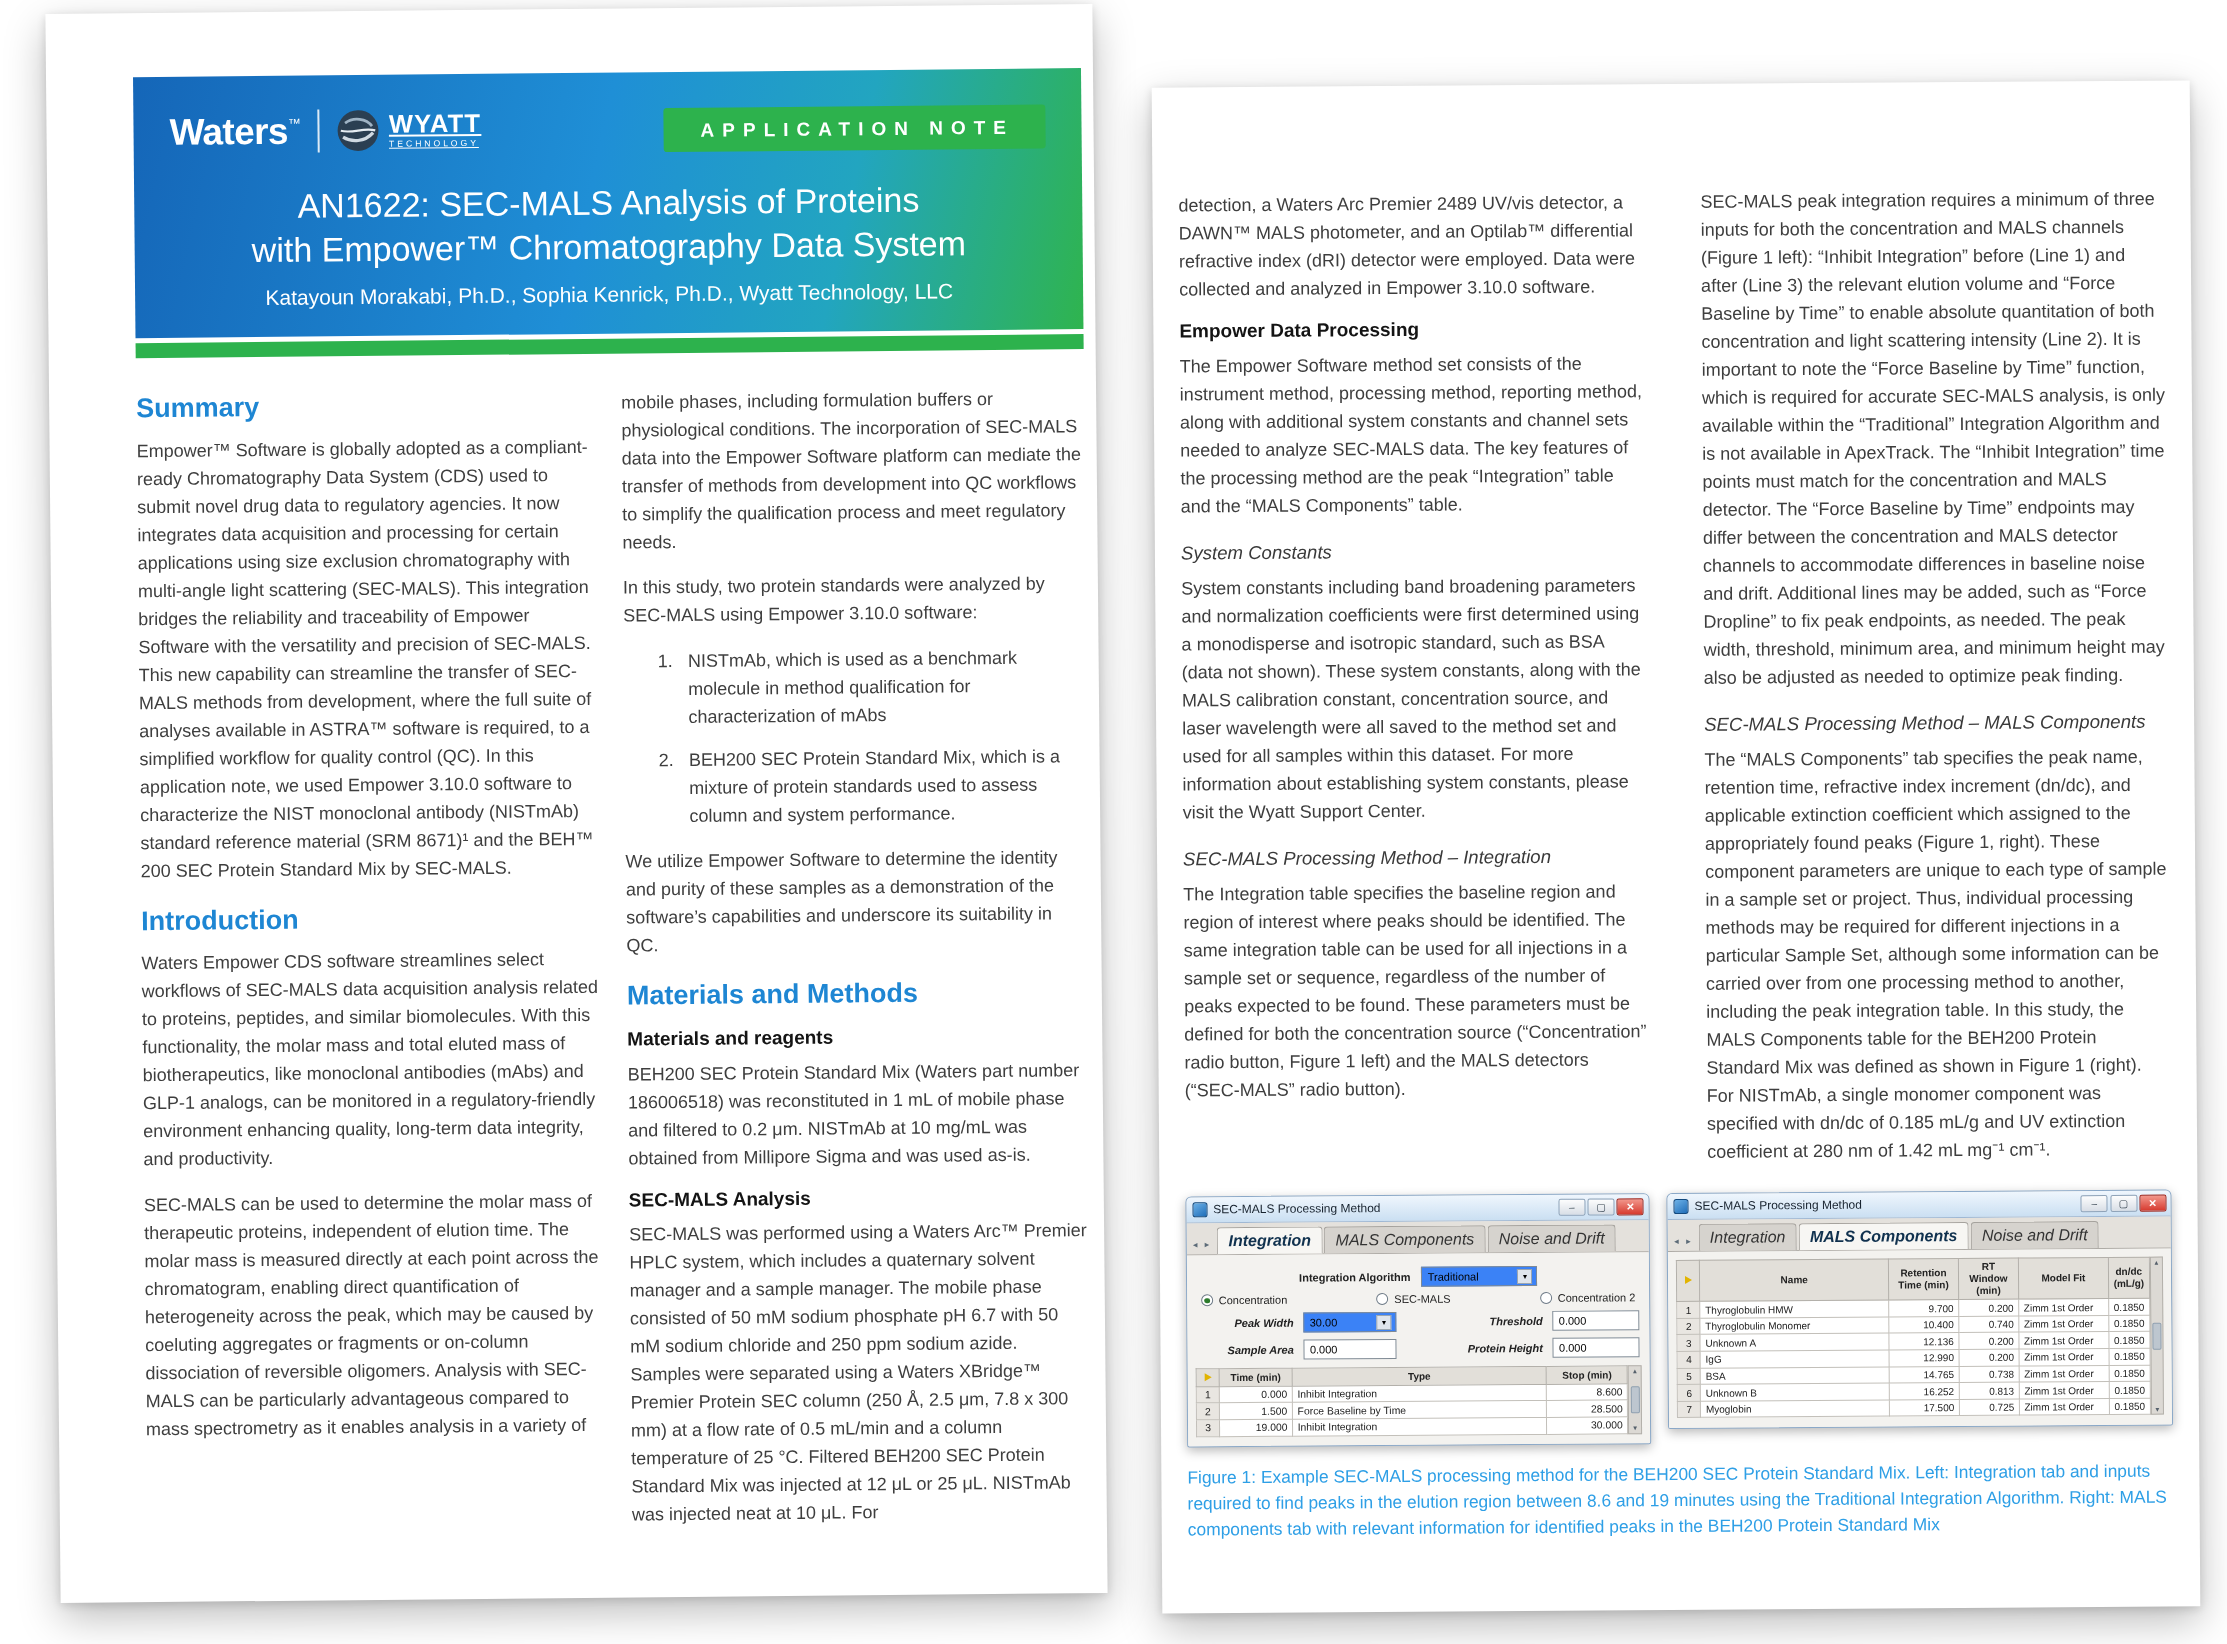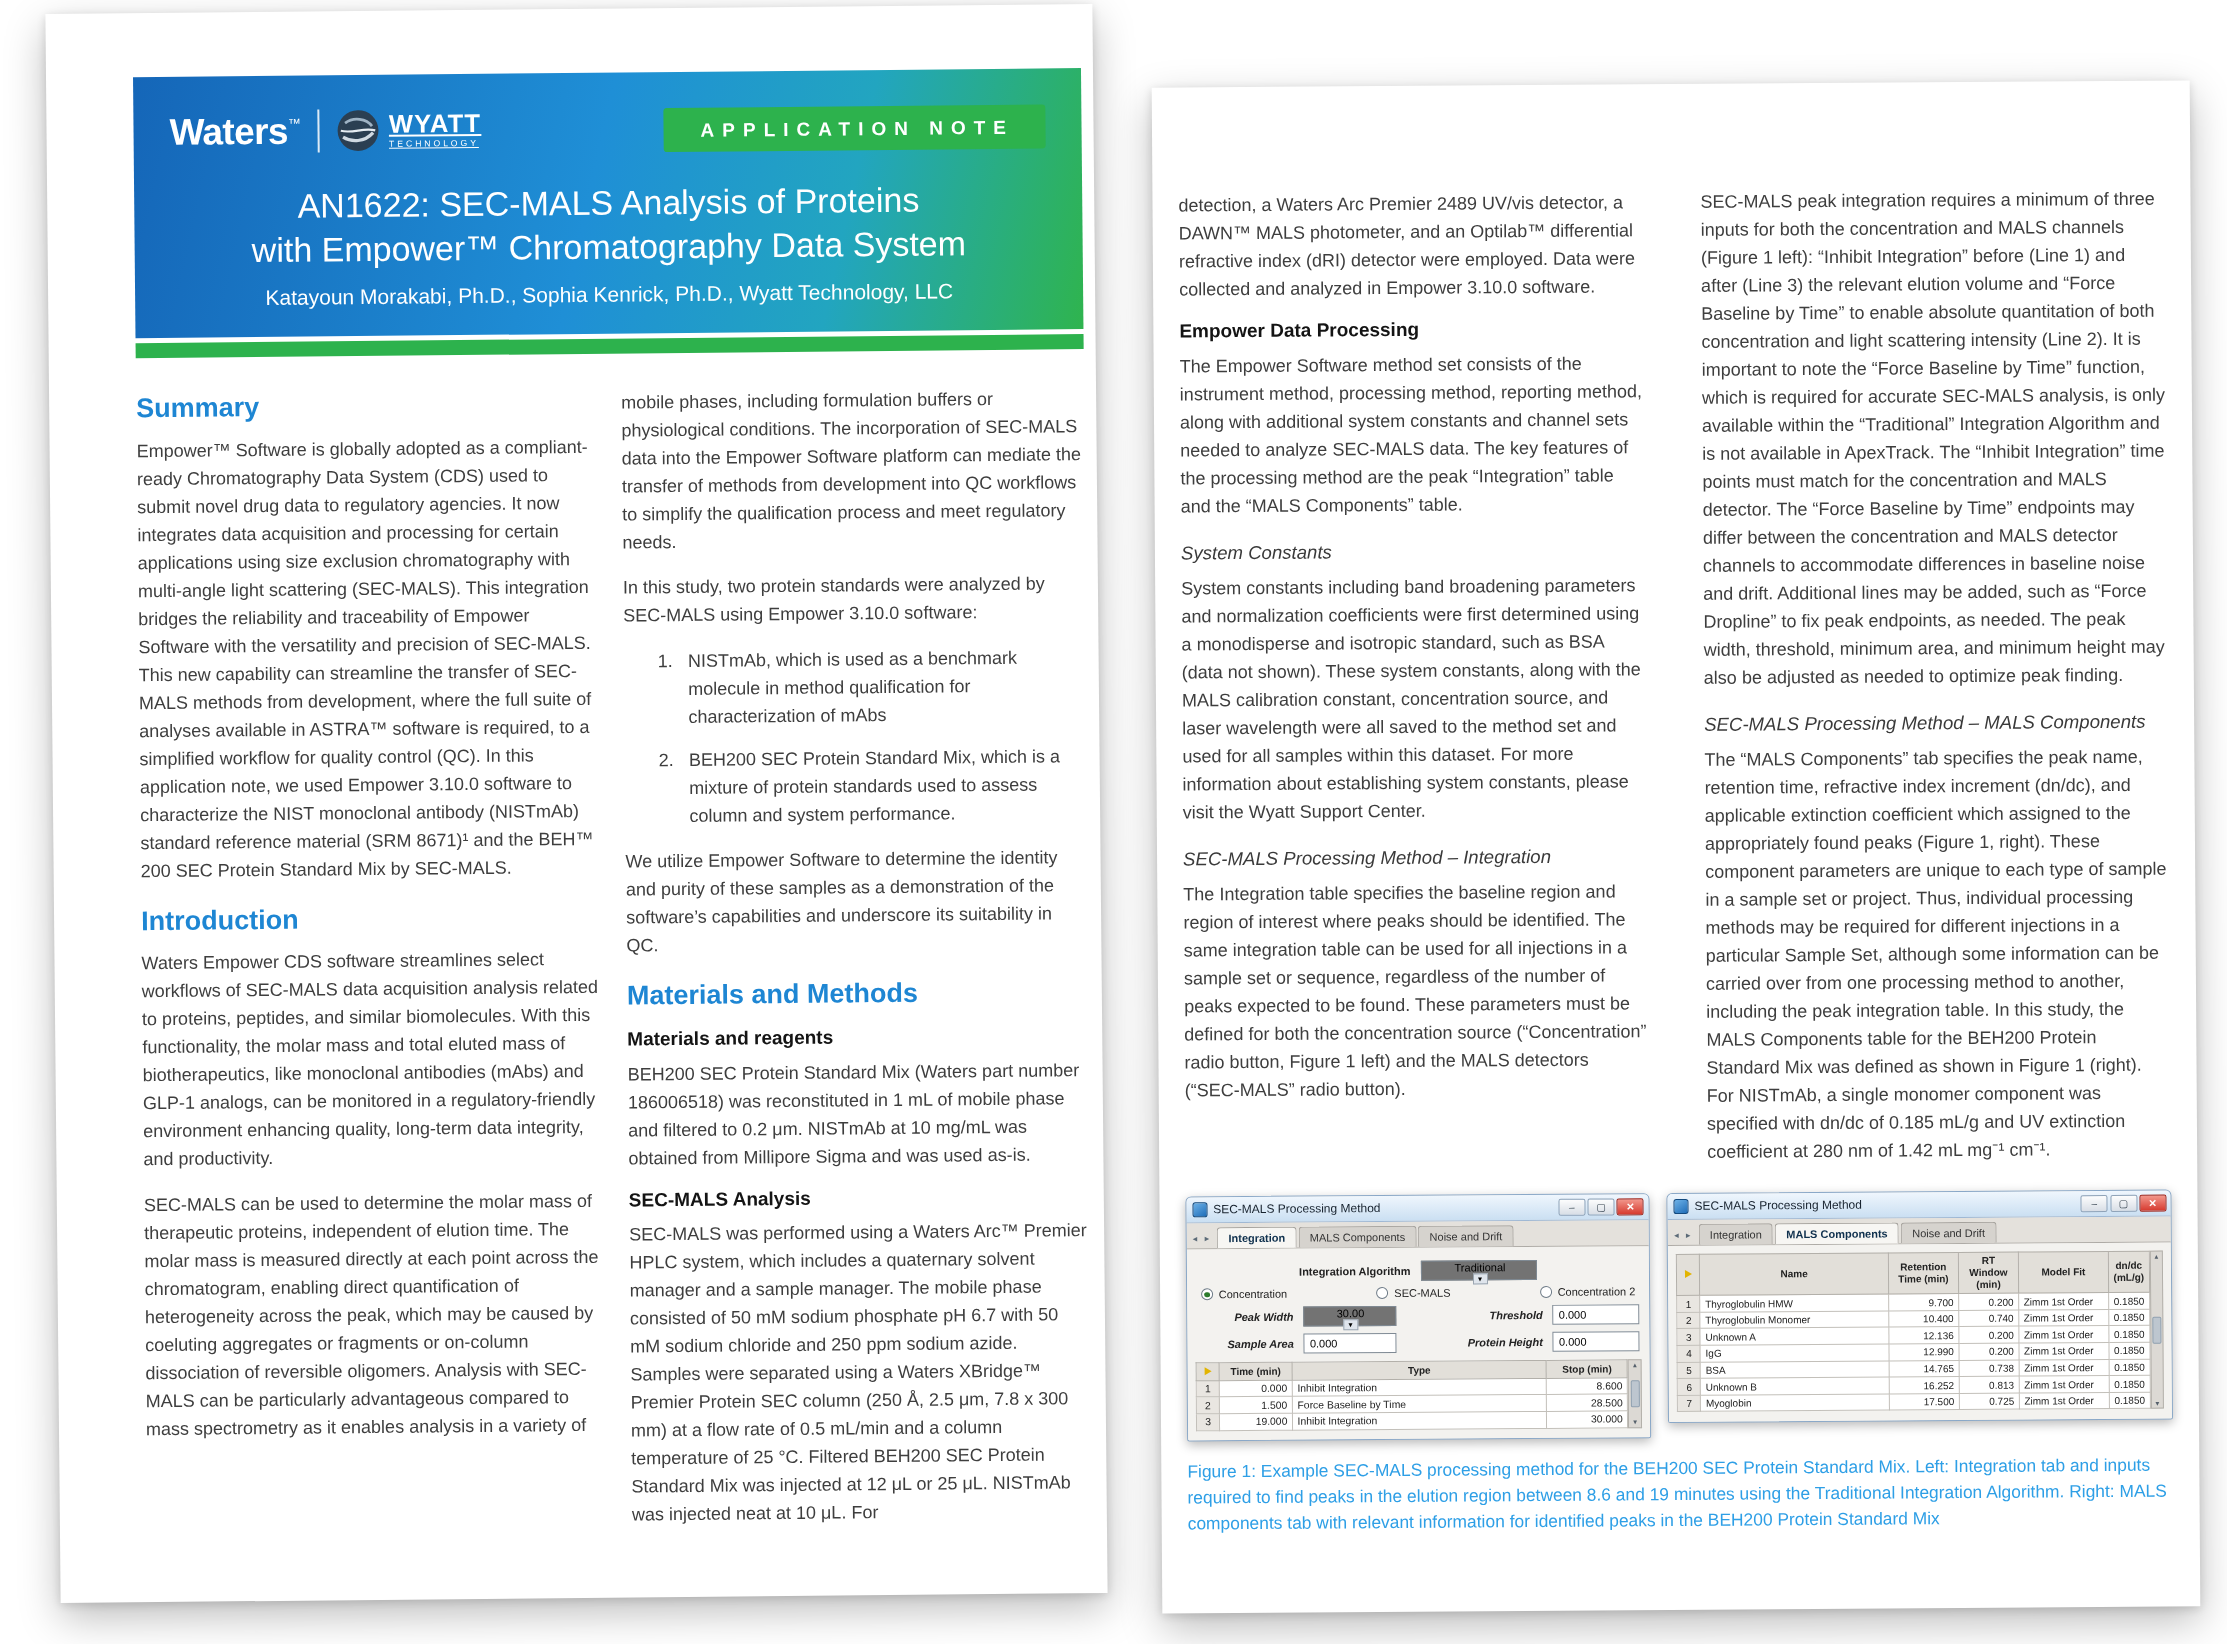--- a/index.html
+++ b/index.html
@@ -65,31 +65,31 @@
   .win-title { flex: 1; font-size: 12px; color: #17222e; }
   .wbtns { display: flex; gap: 2.3px; }
   .wbtn { width: 27px; height: 17.4px; display: flex; align-items: center; justify-content: center;
           font-size: 10px; border-radius: 2.3px; border: 0.6px solid #8fa3b8; color: #33404d;
           background: linear-gradient(#fdfdfd,#d8dee6); }
   .wbtn.close { background: linear-gradient(#f2978c,#d63a2f); color: #fff; border-color: #a02318;
                 font-weight: 700; }
   .tabrow { display: flex; align-items: flex-end; gap: 1.7px; background: #e4e1dc;
             padding: 4.6px 5.8px 0 4.6px; border-bottom: 0.6px solid #aeaba6; }
   .tabnav { font-size: 7.5px; color: #5c6b78; margin: 0 3.5px 4.6px 0; letter-spacing: 1.2px; }
-  .tab { padding: 4px 10.4px 3.5px; font-size: 11px; color: #333; background: #d6d3ce;
-         border: 0.6px solid #a5a29d; border-bottom: none; border-radius: 4px 4px 0 0; }
+  .tab { padding: 4px 10.4px 3.5px; font-size: 16px; color: #333; background: #d6d3ce;
+         border: 0.6px solid #a5a29d; border-bottom: none; border-radius: 4px 4px 0 0; font-style: italic; }
   .tab.active { background: #f7f6f3; font-weight: 700; color: #10314e; }
   .dlg-body { padding: 8px 8px 9.3px; background: #f3f2ef; }
 
   .frow { display: flex; align-items: center; margin: 5.8px 2.3px; }
   .frow label { font-size: 11px; font-weight: 700; color: #222; }
   .alg-row { justify-content: center; gap: 10.4px; }
   .combo { display: inline-flex; align-items: center; justify-content: space-between;
-           background: #737373; border: 0.6px solid #7f8a94; min-width: 116px; height: 20px;
-           padding: 0 3.5px 0 5.8px; font-size: 11px; flex-direction: column; }
+           background: #3b82f6; border: 0.6px solid #7f8a94; min-width: 116px; height: 20px;
+           padding: 0 3.5px 0 5.8px; font-size: 11px; }
   .combo .caret { background: #dfe5ec; border: 0.6px solid #9aa5b0; width: 15px; height: 15px;
                   display: flex; align-items: center; justify-content: center; font-size: 8px; }
   .combo.sm { min-width: 75px; }
   .field { background: #fff; border: 0.6px solid #7f8a94; min-width: 75px; height: 20px;
            display: inline-flex; align-items: center; padding: 0 5.8px; font-size: 11px; }
   .radios { justify-content: space-between; padding: 0 3.5px; }
   .radio { display: flex; align-items: center; gap: 5.8px; font-size: 11px; color: #222; }
   .rb { width: 12px; height: 12px; border: 1.2px solid #6d7a86; border-radius: 50%; background: #fff;
         position: relative; }
   .rb.on::after { content: ""; position: absolute; inset: 2.3px; border-radius: 50%; background: #2c7b2c; }

